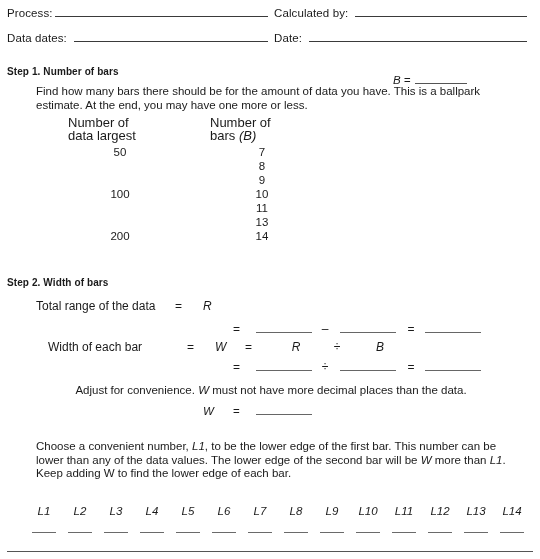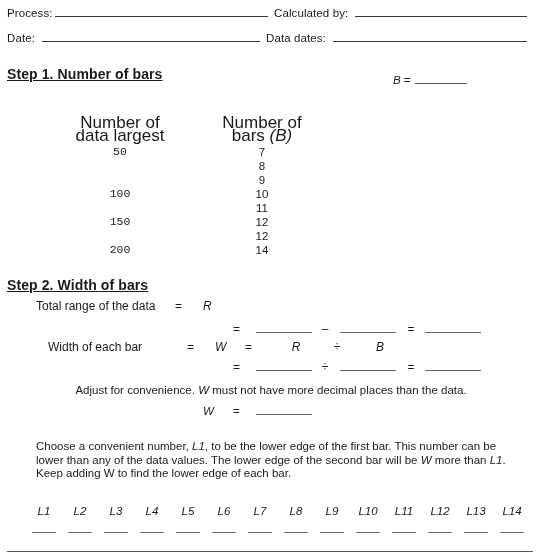--- a/index.html
+++ b/index.html
@@ -54,24 +54,23 @@
     margin-left: 2px;
     margin-right: 6px;
   }
   .hdr-rule.gap { margin-left: 7px; }
 
   
   .step-head {
     position: absolute;
     left: 7px;
     font-weight: bold;
-    font-size: 14px;
+    font-size: 10px;
     letter-spacing: 0.1px;
     white-space: nowrap;
-    text-decoration: underline;
   }
 
   .para {
     position: absolute;
     left: 36px;
     font-size: 11.5px;
     line-height: 13.6px;
     width: 470px;
   }
 
@@ -79,40 +78,39 @@
 
   
   .t1 {
     position: absolute;
     left: 0;
     top: 117px;
     width: 540px;
   }
   .t1-colhead {
     position: absolute;
-    text-align: center;
-    font-size: 17px;
+    text-align: left;
+    font-size: 13px;
     line-height: 12.8px;
   }
   .t1-colhead.c1 { left: 68px;  width: 104px; top: 0; }
   .t1-colhead.c2 { left: 210px; width: 104px; top: 0; }
 
   .t1-body { position: absolute; top: 28px; left: 0; width: 540px; }
   .t1-row {
     position: relative;
     height: 14px;
   }
   .cell-pts {
     position: absolute;
     left: 68px;
     width: 104px;
     text-align: center;
     font-size: 11.5px;
     line-height: 14px;
-    font-family: Liberation Mono, monospace;
   }
   .cell-bars {
     position: absolute;
     left: 210px;
     width: 104px;
     text-align: center;
     font-size: 11.5px;
     line-height: 14px;
   }
 
@@ -224,31 +222,32 @@
       <span class="hdr-label">Process:</span>
       <span class="hdr-rule"></span>
     </div>
     <div class="hdr-cell right">
       <span class="hdr-label">Calculated by:</span>
       <span class="hdr-rule gap"></span>
     </div>
   </div>
 
   <div class="hdr-row r2">
+    <div class="hdr-cell left">
+      <span class="hdr-label">Data dates:</span>
+      <span class="hdr-rule gap"></span>
+    </div>
     <div class="hdr-cell right">
       <span class="hdr-label">Date:</span>
       <span class="hdr-rule gap"></span>
     </div>
-    <div class="hdr-cell left">
-      <span class="hdr-label">Data dates:</span>
-      <span class="hdr-rule gap"></span>
-    </div>
   </div>
 
   <div class="step-head" style="top:66px;">Step 1. Number of bars</div>
+  <div class="para" style="top:85px;">Find how many bars there should be for the amount of data you have. This is a ballpark estimate. At the end, you may have one more or less.</div>
 
   <div class="t1">
     <div class="t1-colhead c1">
       <span>Number of</span><br>
       <span>data largest</span>
     </div>
     <div class="t1-colhead c2">
       <span>Number of</span><br>
       <span>bars</span><span>&nbsp;</span><span class="it">(B)</span>
     </div>
@@ -268,26 +267,22 @@
         </div>
         <div class="t1-row">
           <div class="cell-pts">100</div>
           <div class="cell-bars">10</div>
         </div>
         <div class="t1-row">
           <div class="cell-pts"></div>
           <div class="cell-bars">11</div>
         </div>
         <div class="t1-row">
-          <div class="cell-pts">150</div>
-          <div class="cell-bars">12</div>
-        </div>
-        <div class="t1-row">
           <div class="cell-pts"></div>
-          <div class="cell-bars">12</div>
+          <div class="cell-bars">13</div>
         </div>
         <div class="t1-row">
           <div class="cell-pts">200</div>
           <div class="cell-bars">14</div>
         </div>
       </div>
   </div>
 
   <div class="b-eq">
     <span class="it">B =</span>

